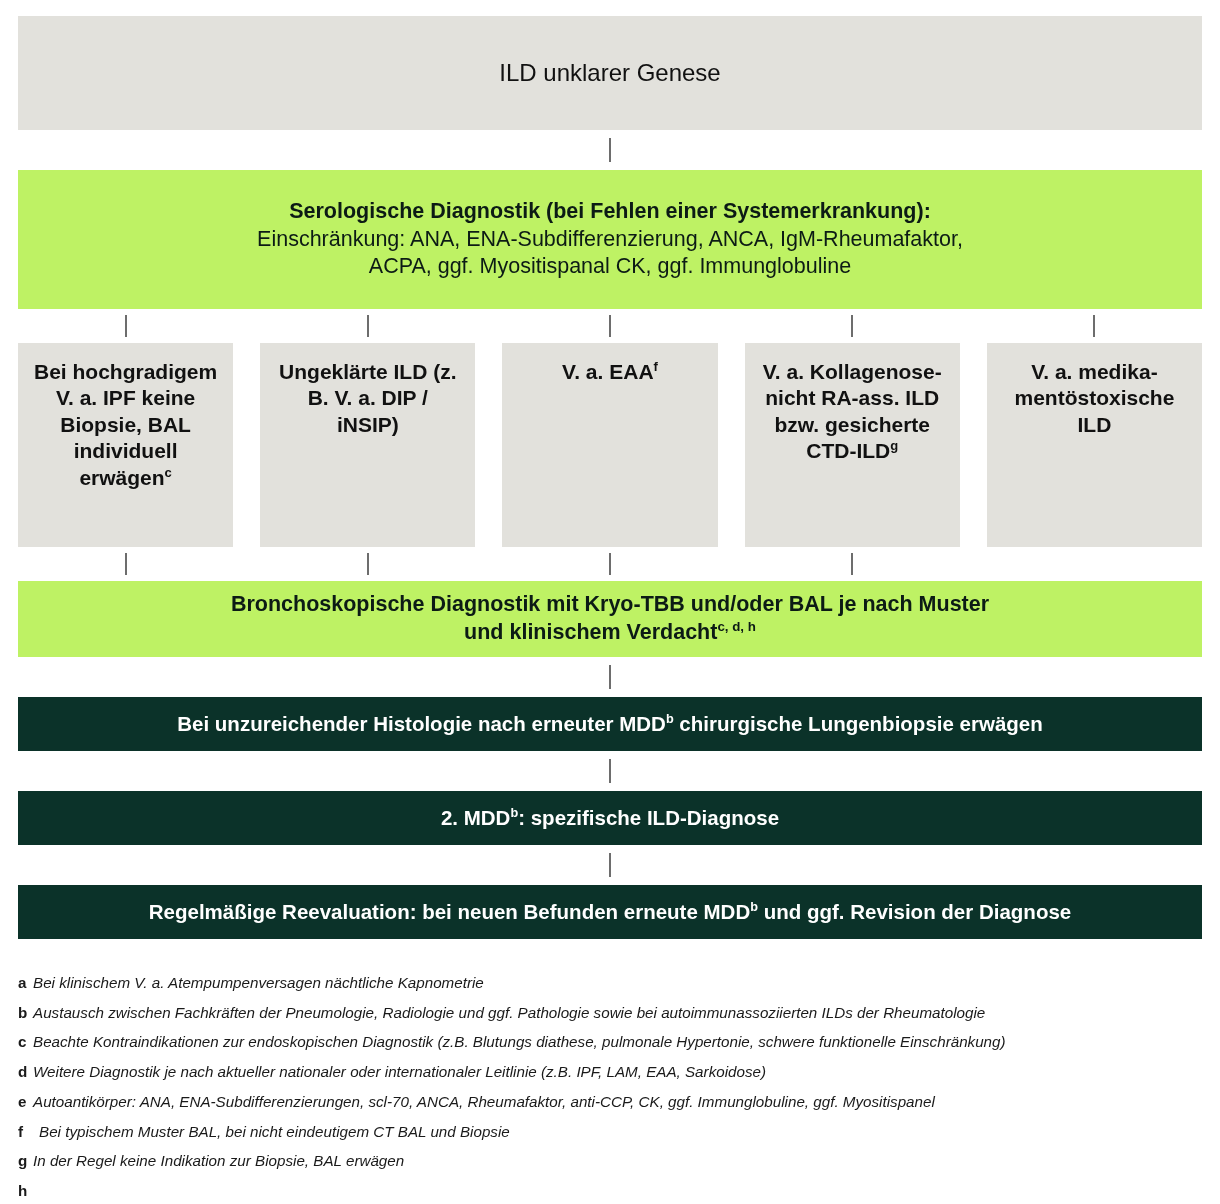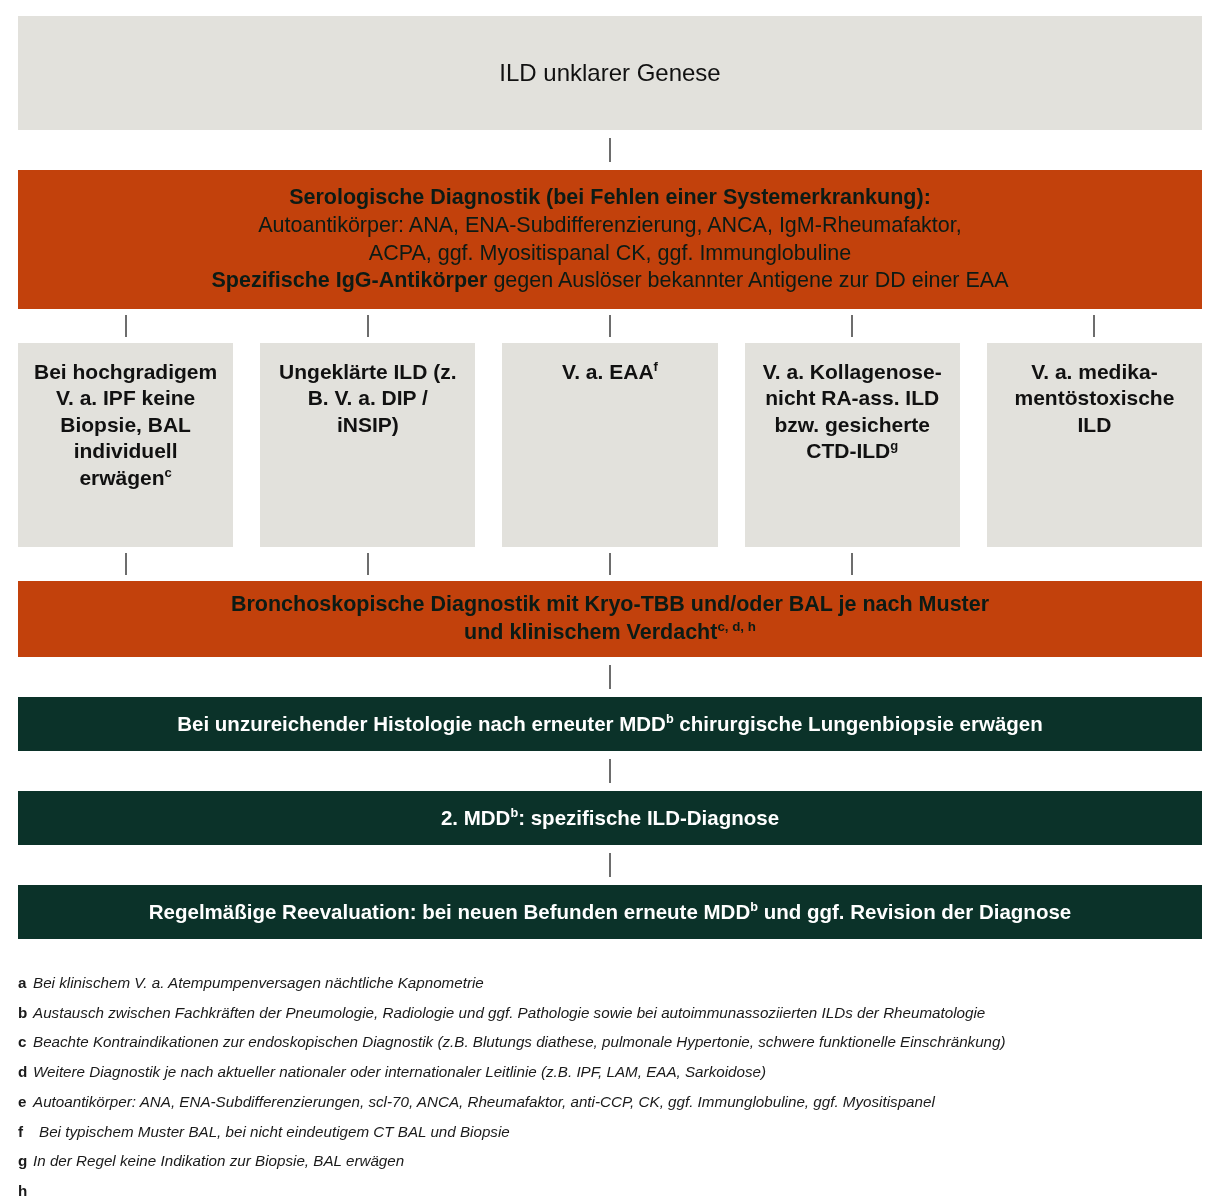--- a/index.html
+++ b/index.html
@@ -34,21 +34,21 @@
     justify-content: center;
     text-align: center;
     padding: 4px 14px;
     line-height: 1.28;
   }
   .box-gray {
     background: #e2e1dc;
     color: #111111;
   }
   .box-green {
-    background: #c2410c;
+    background: #bef264;
     color: #0c1b15;
     align-items: flex-end;
   }
   .box-dark {
     background: #0b3229;
     color: #ffffff;
   }
 
   
   .block-top {
@@ -180,23 +180,22 @@
     <div class="box box-gray block-top">
       <span>ILD unklarer Genese</span>
     </div>
 
     <div class="conn conn-single"></div>
 
     <div class="box box-green block-sero">
       <span class="line">
         <b>Serologische Diagnostik (bei Fehlen einer Systemerkrankung):</b>
       </span>
-      <span class="line">Autoantikörper: ANA, ENA-Subdifferenzierung, ANCA, IgM-Rheumafaktor,</span>
+      <span class="line">Einschränkung: ANA, ENA-Subdifferenzierung, ANCA, IgM-Rheumafaktor,</span>
       <span class="line">ACPA, ggf. Myositispanal CK, ggf. Immunglobuline</span>
-      <span class="line"><b>Spezifische IgG-Antikörper</b><span> gegen Auslöser bekannter Antigene zur DD einer EAA</span></span>
     </div>
 
     <div class="conn conn-fan">
       <div class="stub"></div>
       <div class="stub"></div>
       <div class="stub"></div>
       <div class="stub"></div>
       <div class="stub"></div>
     </div>
 

